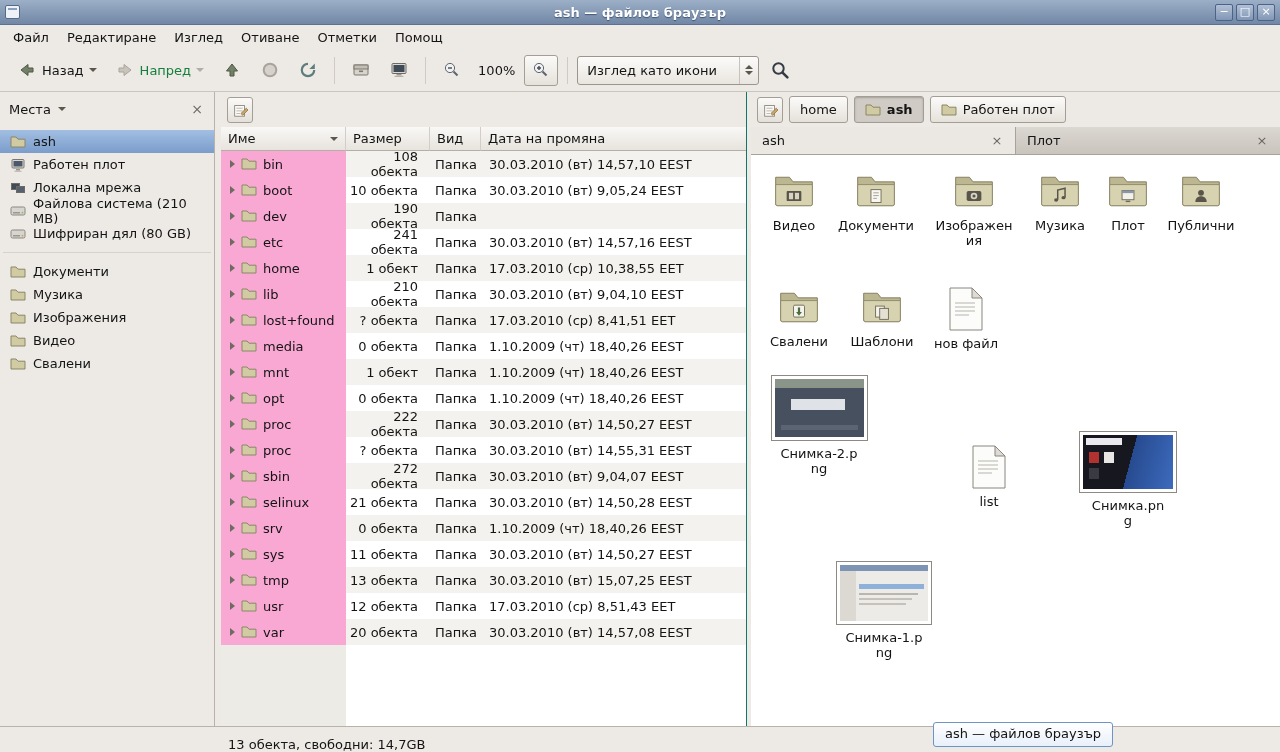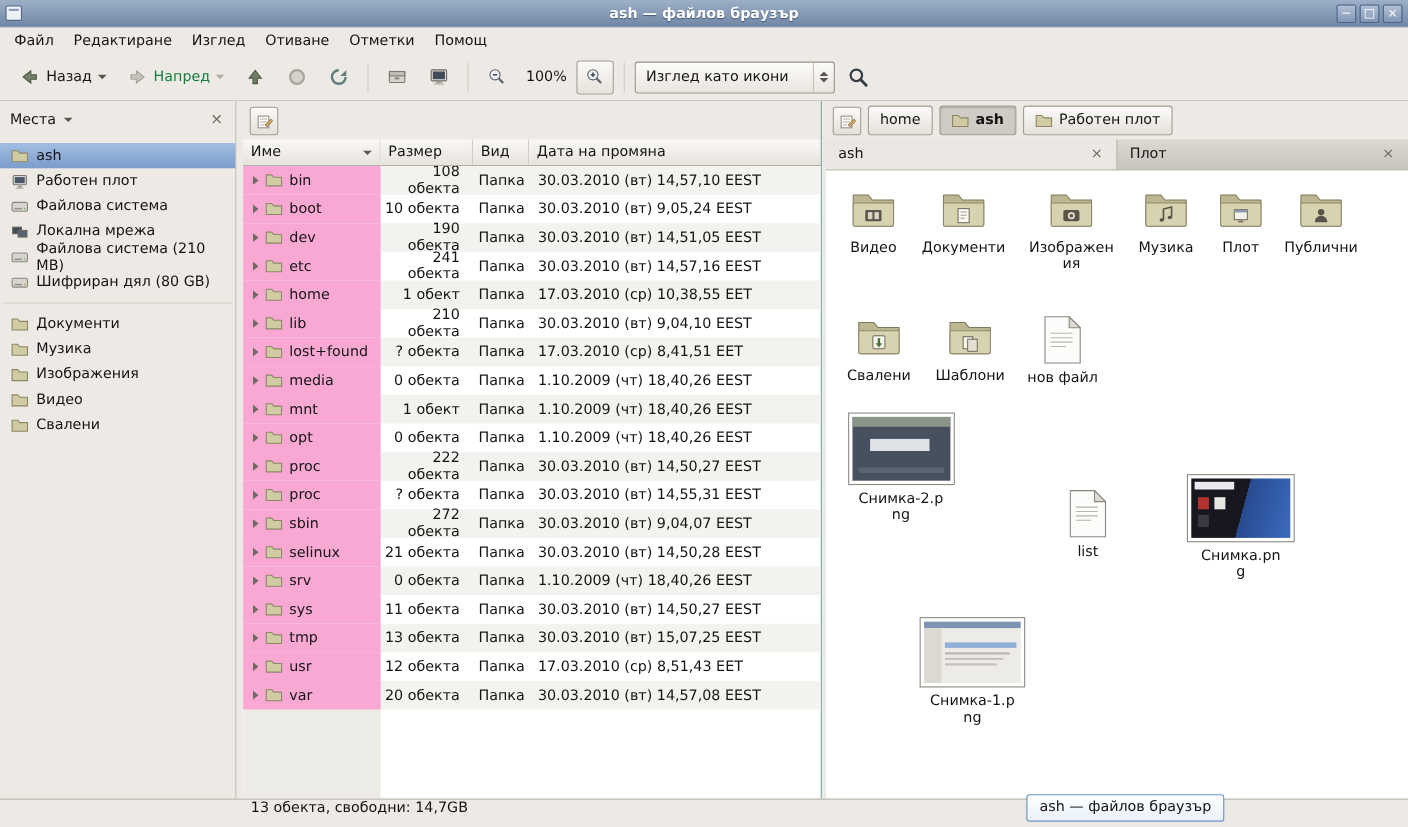--- a/index.html
+++ b/index.html
@@ -113,21 +113,21 @@
   .shot1{width:88px;height:56px;background:#edebe7}
   .shot1 .a{position:absolute;left:0;top:0;right:0;height:6px;background:#7d94b5}
   .shot1 .b{position:absolute;left:0;top:6px;bottom:0;width:16px;background:#dcd9d3}
   .shot1 .c{position:absolute;left:19px;top:19px;right:4px;height:5px;background:#8fb0d8}
   .shot1 .d{position:absolute;left:19px;top:28px;right:10px;height:2px;background:#b9b6af}
   .shot1 .e{position:absolute;left:19px;top:33px;right:16px;height:2px;background:#c5c2bb}
   .shot1 .f{position:absolute;left:19px;top:38px;right:22px;height:2px;background:#c5c2bb}
 
   
   .statusbar{position:absolute;left:0;bottom:0;width:1280px;height:26px;background:#edeae6;
-    border-top:1px solid #b7b3ab;display:flex;align-items:flex-start;padding-left:228px}
+    border-top:1px solid #b7b3ab;display:flex;align-items:flex-end;padding-left:228px}
   .taskbar-tip{position:absolute;left:933px;top:722px;height:25px;padding:3px 11px;z-index:5;
     border:1px solid #6d94c4;border-radius:3px;background:linear-gradient(#ffffff,#e8f0fa);white-space:nowrap}
 </style>
 </head>
 <body>
 
 <div class="titlebar">
   <span class="app-icon"></span>
   <span class="title-text">ash — файлов браузър</span>
   <span class="win-controls">
@@ -245,28 +245,20 @@
         <svg class="i16" viewBox="0 0 16 16">
             <rect x="2" y="2.5" width="12" height="8.5" rx="1" fill="#dad7d2" stroke="#7a776f"></rect>
             <rect x="3.5" y="4" width="9" height="5.5" fill="#4a5a6a"></rect>
             <rect x="6" y="12" width="4" height="1.5" fill="#9a978f"></rect>
             <rect x="4.5" y="13.7" width="7" height="1" fill="#b0ada6"></rect>
           </svg>
         <span>Работен плот</span>
       </div>
       <div class="side-item">
         <svg class="i16" viewBox="0 0 16 16">
-            <rect x="1" y="4" width="14" height="8" rx="1.5" fill="#d8d5d0" stroke="#8a8780"></rect>
-            <rect x="3" y="9" width="7" height="1.5" fill="#9a978f"></rect>
-            <circle cx="12.5" cy="9.7" r="0.9" fill="#8cbf6a"></circle>
-          </svg>
-        <span>Файлова система</span>
-      </div>
-      <div class="side-item">
-        <svg class="i16" viewBox="0 0 16 16">
             <rect x="1.5" y="3.5" width="8" height="6" fill="#3f4b59" stroke="#6e6a61"></rect>
             <rect x="6.5" y="6.5" width="8" height="6" fill="#55616f" stroke="#6e6a61"></rect>
           </svg>
         <span>Локална мрежа</span>
       </div>
       <div class="side-item">
         <svg class="i16" viewBox="0 0 16 16">
             <rect x="1" y="4" width="14" height="8" rx="1.5" fill="#d8d5d0" stroke="#8a8780"></rect>
             <rect x="3" y="9" width="7" height="1.5" fill="#9a978f"></rect>
             <circle cx="12.5" cy="9.7" r="0.9" fill="#8cbf6a"></circle>
@@ -373,21 +365,20 @@
           <div class="lrow">
           <div class="cell-name">
             <span class="tri-r"></span>
             <svg class="i16" viewBox="0 0 16 16">
                 <path d="M1 3h5l2 2.2h7V13H1z" fill="#d0cba3" stroke="#8b8666" stroke-linejoin="round"></path>
               </svg>
             <span>dev</span>
           </div>
           <div class="cell-size">190 обекта</div>
           <div class="cell-type">Папка</div>
-          <div class="cell-date">30.03.2010 (вт) 14,51,05 EEST</div>
         </div>
           <div class="lrow">
           <div class="cell-name">
             <span class="tri-r"></span>
             <svg class="i16" viewBox="0 0 16 16">
                 <path d="M1 3h5l2 2.2h7V13H1z" fill="#d0cba3" stroke="#8b8666" stroke-linejoin="round"></path>
               </svg>
             <span>etc</span>
           </div>
           <div class="cell-size">241 обекта</div>

